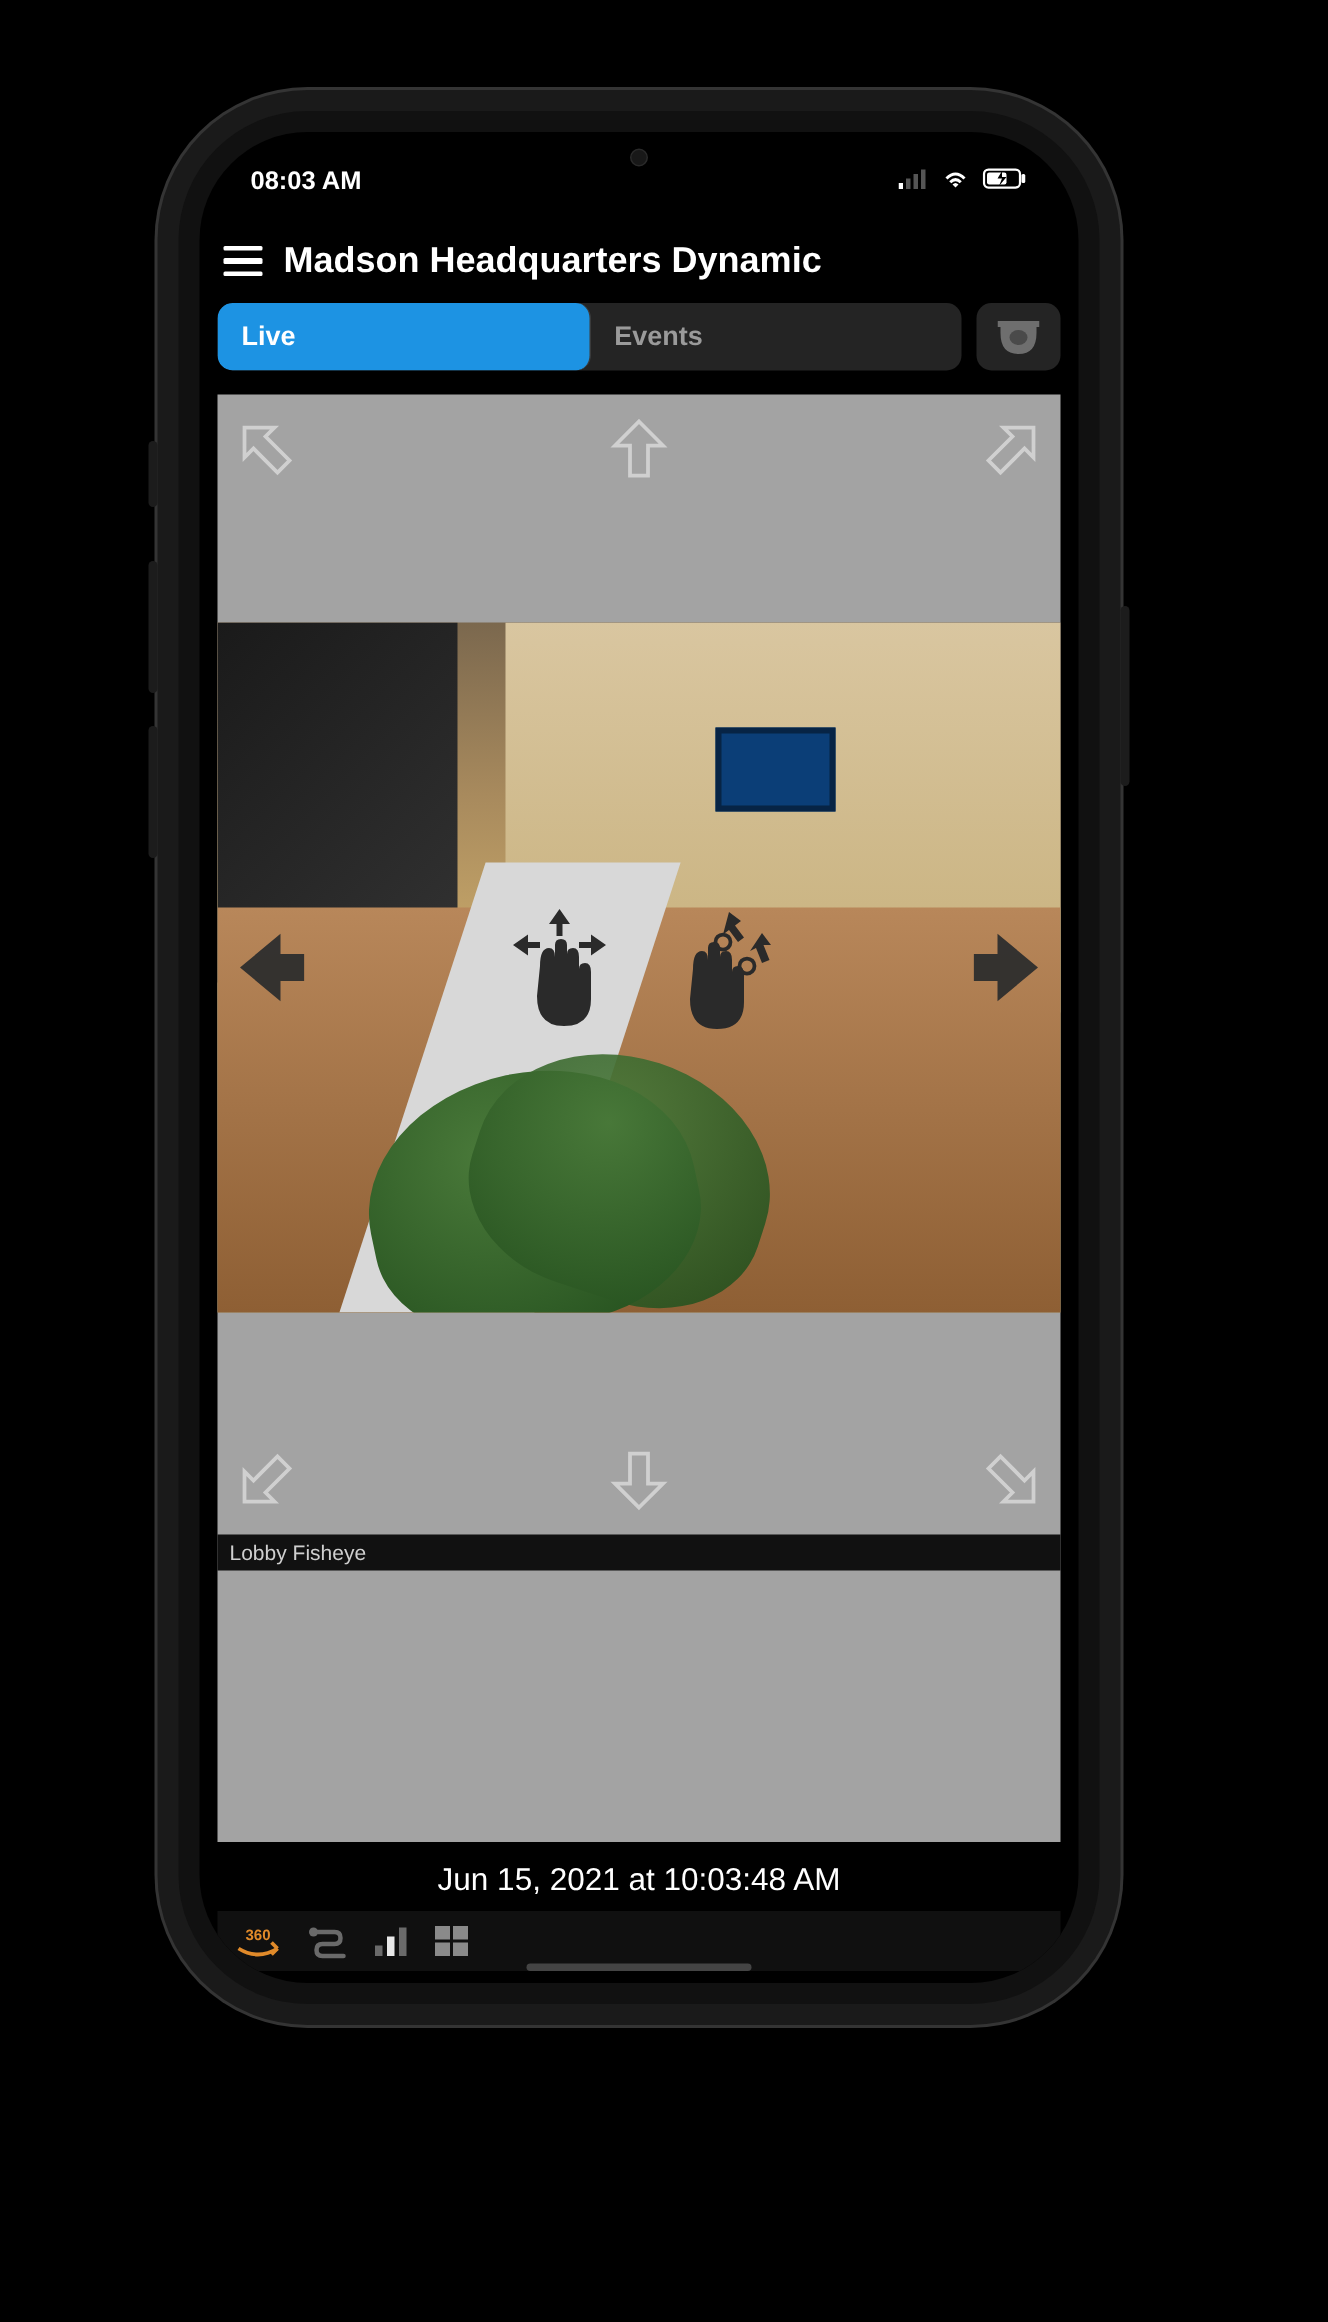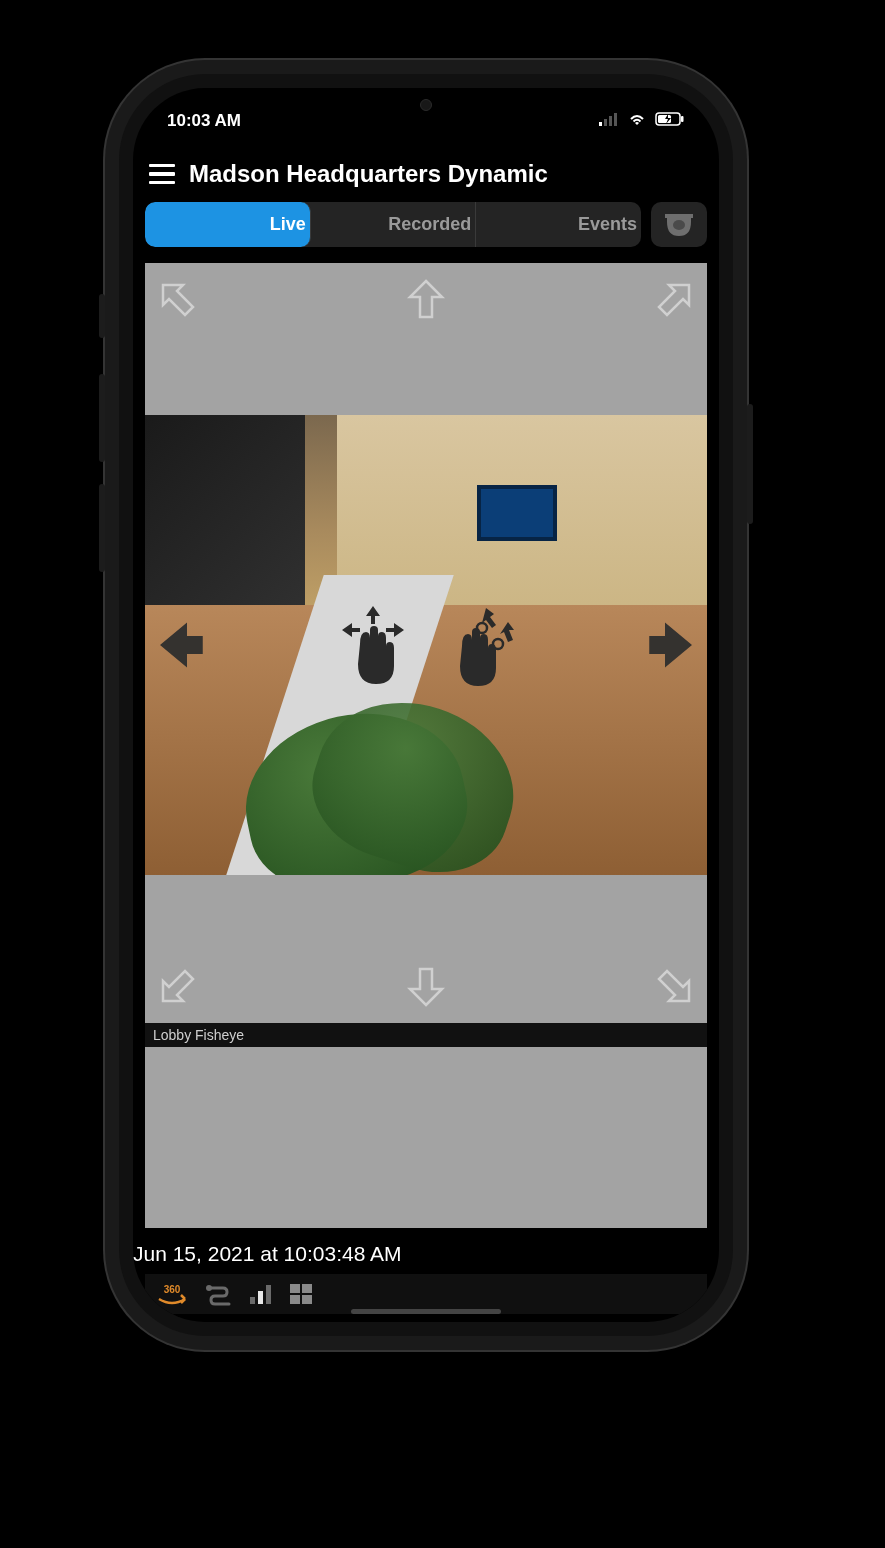--- a/index.html
+++ b/index.html
@@ -55,21 +55,21 @@
     padding:10px 12px 6px 16px;
   }
   .hamburger { display:flex; flex-direction:column; gap:5px; cursor:pointer;}
   .hamburger span{ width:26px; height:3.5px; background:#fff; border-radius:1px;}
   .title { font-size:24px; font-weight:700; white-space:nowrap; overflow:hidden;}
   .tabs-row { display:flex; gap:10px; padding:8px 12px; }
   .tabs {
     flex:1; display:flex; background:#242424; border-radius:10px; overflow:hidden;
   }
   .tab {
-    flex:1; text-align:right; padding:12px 4px;
+    flex:1; text-align:left; padding:12px 16px;
     font-size:18px; font-weight:600; color:#9a9a9a;
     border-right:1px solid #3a3a3a;
   }
   .tab:last-child{ border-right:none;}
   .tab.active{ background:#1d93e3; color:#fff; border-radius:10px;}
   .cam-btn{
     width:56px; background:#242424; border-radius:10px;
     display:flex; align-items:center; justify-content:center;
   }
   .viewer{
@@ -111,21 +111,21 @@
   .nav-arrow svg{fill:#2e2e2e;opacity:.95;}
   .nav-arrow.left{left:6px;}
   .nav-arrow.right{right:6px;}
   .gesture{position:absolute; top:50%; left:50%; transform:translate(-50%,-50%);
     display:flex; gap:20px; align-items:center;}
   .gesture svg{fill:#2a2a2a;}
   .cam-label{
     font-size:14px; color:#cfcfcf; padding:4px 8px; background:#111;
   }
   .timestamp{
-    text-align:left; font-size:21px; font-weight:500; padding:14px 0 8px 0;
+    text-align:center; font-size:21px; font-weight:500; padding:14px 0 8px 0;
   }
   .bottom-bar{
     height:40px; margin:0 12px 8px 12px;
     background:#101010;
     display:flex; align-items:center; gap:16px; padding:0 10px;
   }
   .bottom-bar .ic{ display:flex; align-items:center; justify-content:center;}
   .home-ind{ position:absolute; bottom:8px; left:50%; transform:translateX(-50%);
     width:150px;height:5px;border-radius:3px;background:#444;}
 </style>
@@ -137,21 +137,21 @@
   <div class="side-btn b2"></div>
   <div class="side-btn b3"></div>
   <div class="side-btn b4"></div>
 
   <div class="screen">
     <div class="notch">
         <div class="cam"></div>
       </div>
 
     <div class="status-bar">
-      <span>10:03 AM</span>
+      <span>08:03 AM</span>
       <div class="status-right">
         <span>
           <svg width="20" height="14" viewBox="0 0 20 14">
               <rect x="0" y="10" width="3" height="4" fill="#fff"></rect>
               <rect x="5" y="7" width="3" height="7" fill="#555"></rect>
               <rect x="10" y="4" width="3" height="10" fill="#555"></rect>
               <rect x="15" y="1" width="3" height="13" fill="#555"></rect>
             </svg>
         </span>
         <span>
@@ -179,21 +179,20 @@
             <span></span>
             <span></span>
             <span></span>
           </div>
         <div class="title">Madson Headquarters Dynamic</div>
       </div>
 
       <div class="tabs-row">
         <div class="tabs">
           <div class="tab active">Live</div>
-          <div class="tab">Recorded</div>
           <div class="tab">Events</div>
         </div>
         <div class="cam-btn">
           <svg width="28" height="22" viewBox="0 0 28 22">
             <path d="M0 0 H28 V4 H0 Z M2 4 H26 V8 Q26 22 14 22 Q2 22 2 8 Z" fill="#6e6e6e"></path>
             <ellipse cx="14" cy="11" rx="6" ry="5" fill="#4a4a4a"></ellipse>
           </svg>
         </div>
       </div>
 

